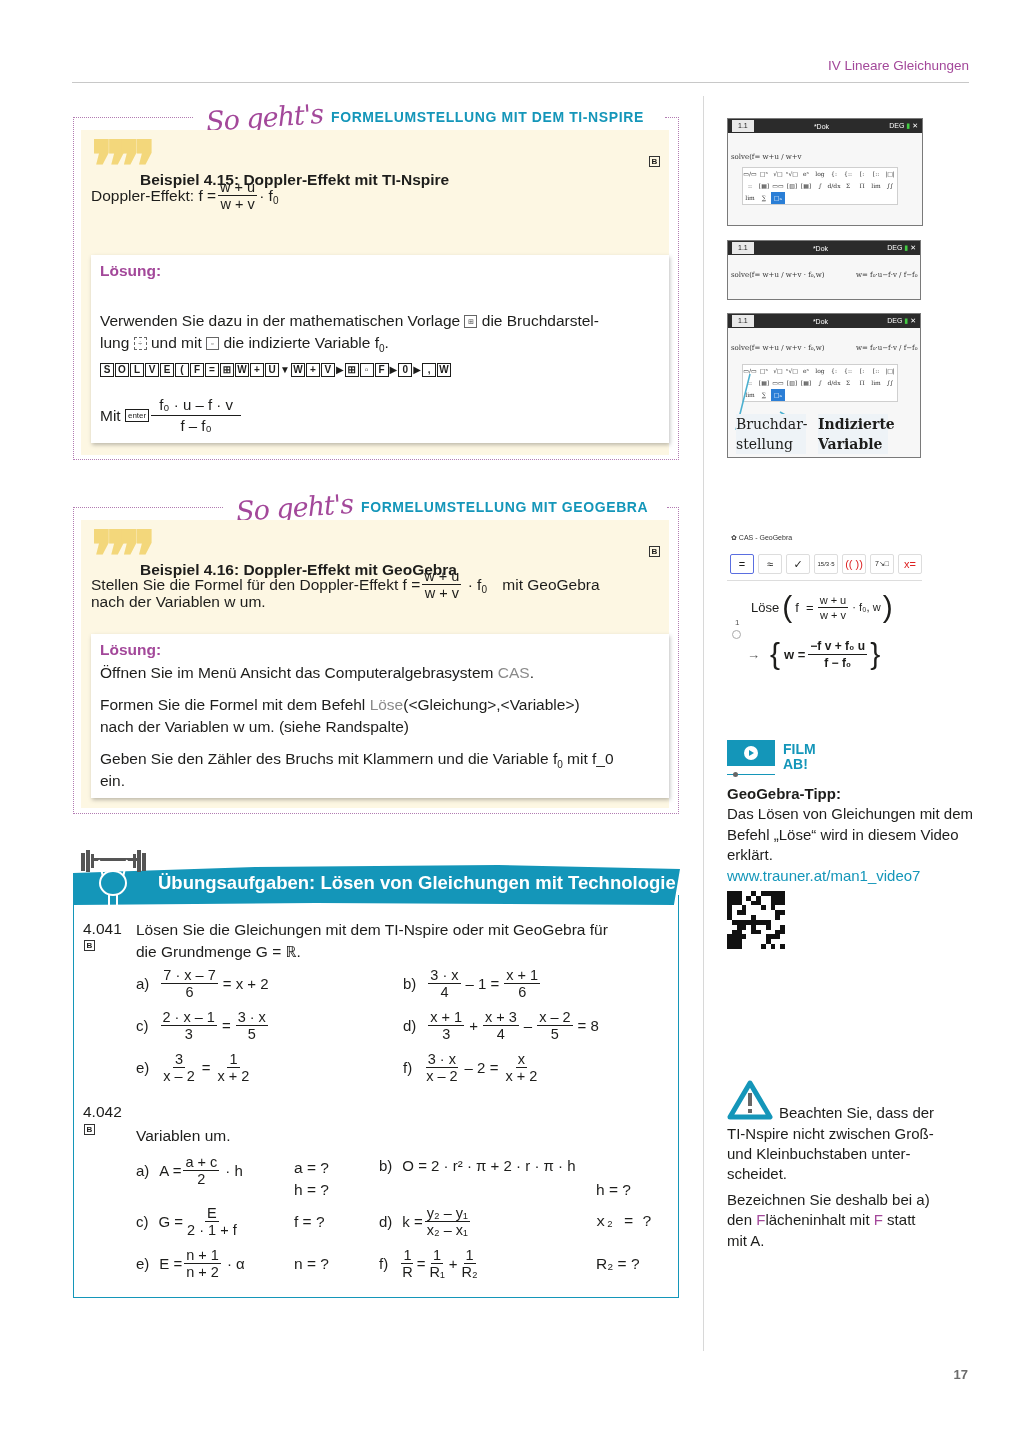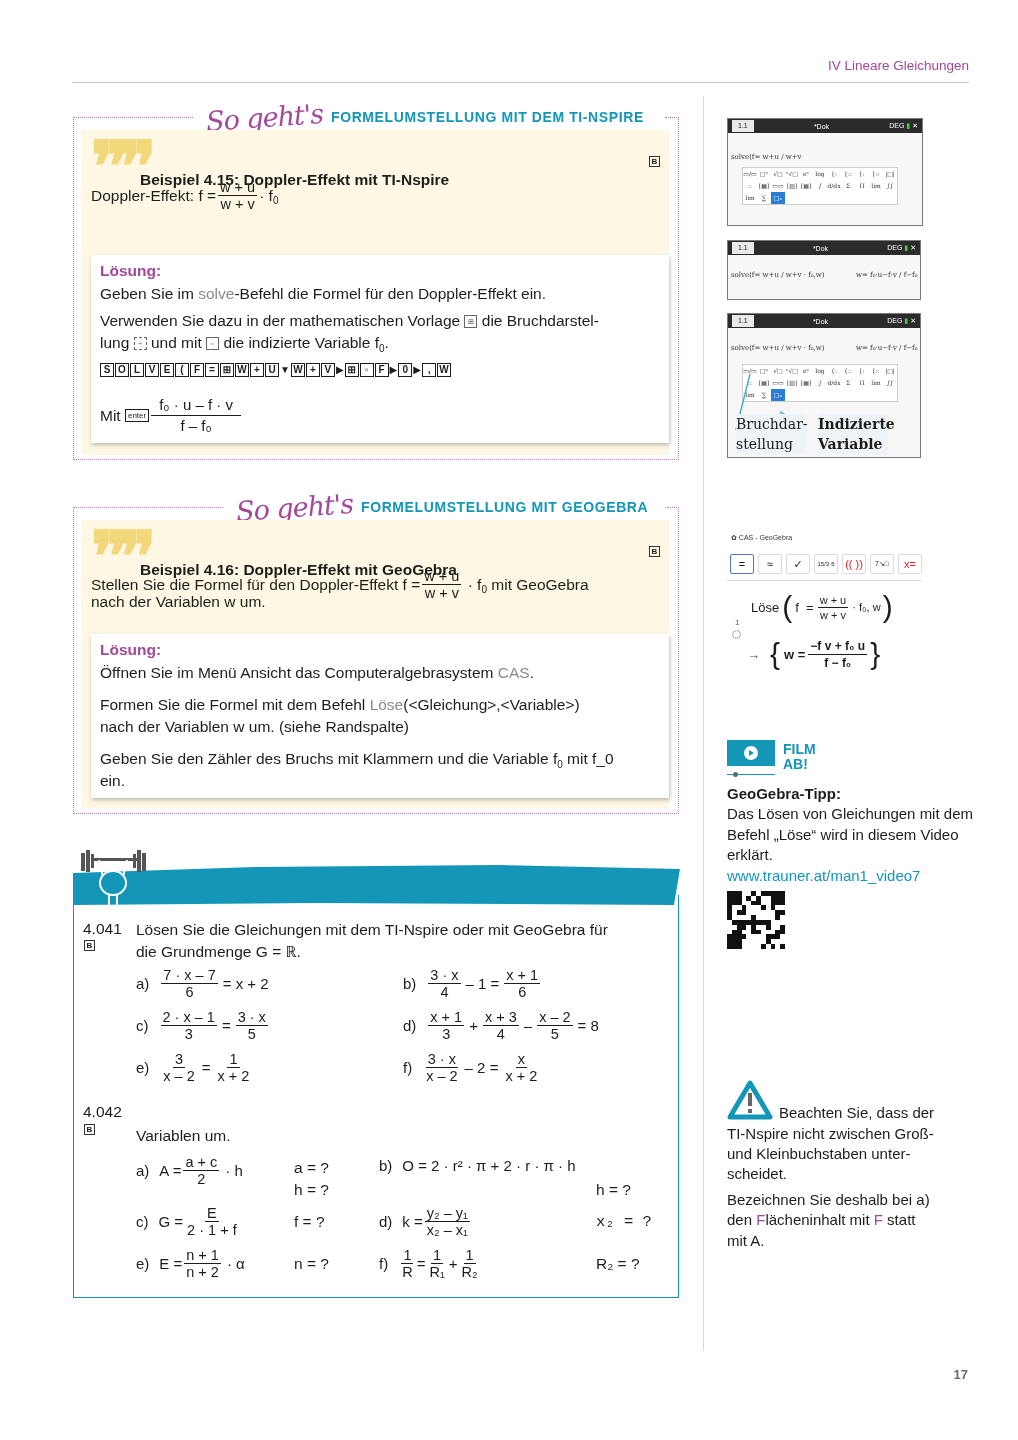--- a/index.html
+++ b/index.html
@@ -85,23 +85,20 @@
       <span class="frac">
           <span class="num">w + u</span>
           <span class="den">w + v</span>
         </span>
       <span>· f</span>
         <sub style="margin-top:10px;">0</sub>
     </div>
 
     <div class="abs solution" style="left:10px; top:125px; width:578px; height:188px;">
       <div class="abs sol-label" style="left:9px; top:7px;">Lösung:</div>
-      <div class="abs txt" style="left:9px; top:28px;">
-        <span>Geben Sie im </span><span class="accent-grey">solve</span><span>-Befehl die Formel für den Doppler-Effekt ein.</span>
-      </div>
       <div class="abs txt" style="left:9px; top:55px;">
         <span>Verwenden Sie dazu in der mathematischen Vorlage </span><span class="ico-inline">⊞</span><span> die Bruchdarstel-</span>
       </div>
       <div class="abs txt" style="left:9px; top:77px;">
         <span>lung </span><span class="ico-inline" style="border-style:dashed;">÷</span><span> und mit </span><span class="ico-inline">▫</span><span> die indizierte Variable f</span><sub>0</sub><span>.</span>
       </div>
       <div class="abs keys" style="left:9px; top:108px;" id="keyseq">
           <span class="key">S</span>
           <span class="key">O</span>
           <span class="key">L</span>
@@ -253,21 +250,21 @@
     <div class="abs ex-title" style="left:59px; top:22px;">Beispiel 4.16: Doppler-Effekt mit GeoGebra</div>
     <div class="abs bbadge" style="left:568px; top:26px;">B</div>
     <div class="abs txt" style="left:10px; top:48px; display:flex; align-items:center;">
       <span>Stellen Sie die Formel für den Doppler-Effekt f =</span>
       <span class="frac">
           <span class="num">w + u</span>
           <span class="den">w + v</span>
         </span>
       <span style="white-space:pre;"> · f</span>
         <sub style="margin-top:10px;">0</sub>
-        <span style="white-space:pre;"> mit GeoGebra</span>
+        <span style="white-space:pre;margin-left:11px;"> mit GeoGebra</span>
     </div>
     <div class="abs txt" style="left:10px; top:71px;">nach der Variablen w um.</div>
 
     <div class="abs solution" style="left:10px; top:114px; width:578px; height:164px;">
       <div class="abs sol-label" style="left:9px; top:7px;">Lösung:</div>
       <div class="abs txt" style="left:9px; top:28px;"><span>Öffnen Sie im Menü Ansicht das Computeralgebrasystem </span><span class="accent-grey">CAS</span><span>.</span></div>
       <div class="abs txt" style="left:9px; top:60px;"><span>Formen Sie die Formel mit dem Befehl </span><span class="accent-grey">Löse</span><span>(&lt;Gleichung&gt;,&lt;Variable&gt;)</span></div>
       <div class="abs txt" style="left:9px; top:82px;">nach der Variablen w um. (siehe Randspalte)</div>
       <div class="abs txt" style="left:9px; top:114px;"><span>Geben Sie den Zähler des Bruchs mit Klammern und die Variable f</span><sub>0</sub><span> mit f_0</span></div>
       <div class="abs txt" style="left:9px; top:136px;">ein.</div>
@@ -470,20 +467,21 @@
     <i style="background: rgb(17, 17, 17);"></i>
     <i style="background: rgb(255, 255, 255);"></i>
     <i style="background: rgb(17, 17, 17);"></i>
     <i style="background: rgb(255, 255, 255);"></i>
     <i style="background: rgb(17, 17, 17);"></i>
   </div>
 
 <div class="abs" style="left:73px; top:845px; width:607px; height:455px;">
   <div class="abs ex-frame" style="left:0; top:50px; width:606px; height:403px;"></div>
   <div class="abs ex-banner" style="left:0; top:20px; width:607px; height:40px; clip-path: polygon(0 20%, 30% 5%, 70% 0, 100% 10%, 99% 100%, 40% 95%, 0 100%);"></div>
+  <div class="abs" style="left:85px; top:27px; color:#fff; font-weight:bold; font-size:18.5px;">Übungsaufgaben: Lösen von Gleichungen mit Technologie</div>
   <svg class="abs" style="left:0; top:0;" width="78" height="60">
     <rect x="8" y="8" width="4" height="18" fill="#555"></rect>
       <rect x="13" y="5" width="4" height="22" fill="#555"></rect>
       <rect x="18" y="9" width="3" height="14" fill="#555"></rect>
     <rect x="20" y="13" width="44" height="3" fill="#555"></rect>
     <rect x="60" y="9" width="3" height="14" fill="#555"></rect>
       <rect x="64" y="5" width="4" height="22" fill="#555"></rect>
       <rect x="69" y="8" width="4" height="18" fill="#555"></rect>
     <line x1="26" y1="15" x2="30" y2="32" stroke="#fff" stroke-width="2"></line>
       <line x1="54" y1="15" x2="50" y2="32" stroke="#fff" stroke-width="2"></line>

